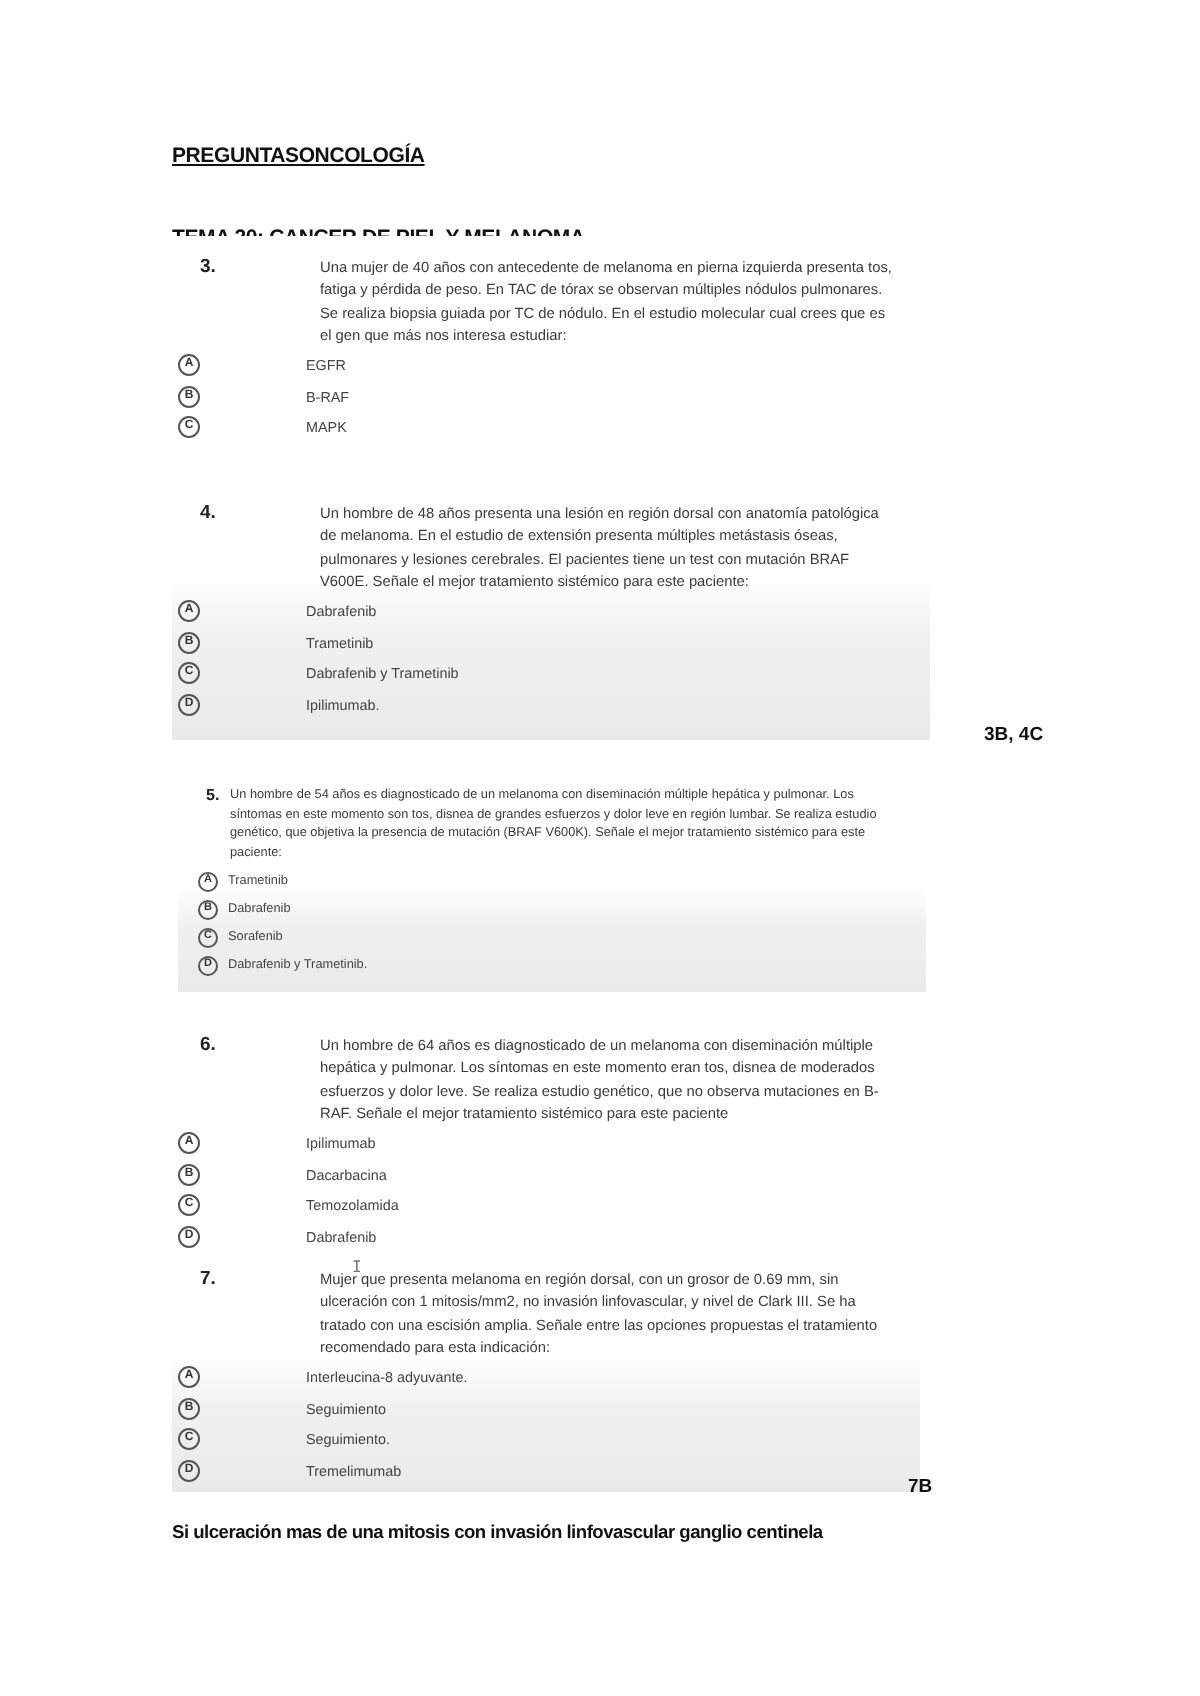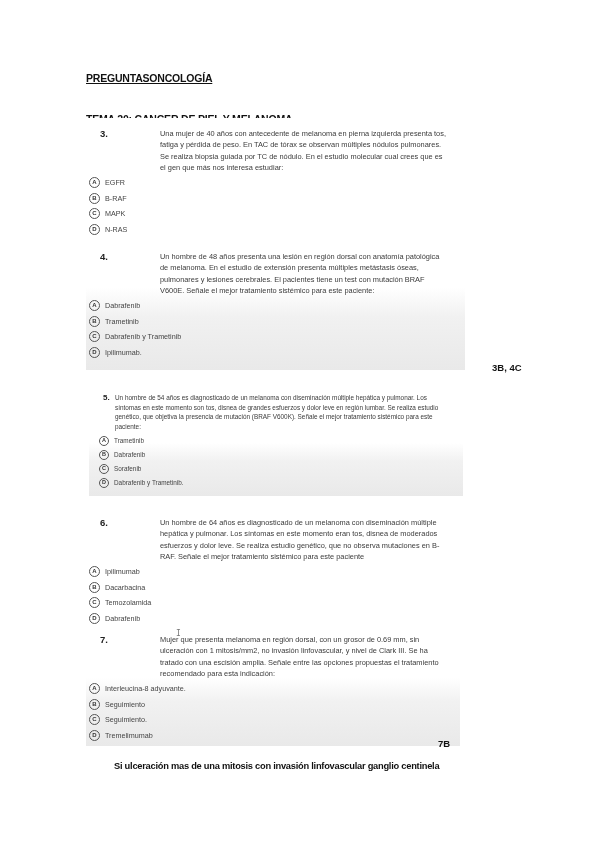--- a/index.html
+++ b/index.html
@@ -80,51 +80,50 @@
       justify-content: center;
       font-weight: bold;
       color: #333;
       box-sizing: border-box;
     }
 
     
     .sz-l { font-size: 7.4px; line-height: 11.3px; }
     .sz-l .q-num { font-size: 9.5px; width: 15px; padding-left: 14px; }
     .sz-l .options { padding-left: 2px; }
-    .sz-l .option { height: 15.5px; font-size: 7.2px; }
+    .sz-l .option { height: 15.5px; font-size: 7.2px; gap: 48px; }
     .sz-l .opt-circle { width: 11px; height: 11px; font-size: 6px; margin-right: 5px; margin-left: 1px; }
     .sz-l .q-text { padding-right: 18px; margin-left: 45px; }
 
     .sz-s { font-size: 6.4px; line-height: 9.7px; }
     .sz-s .q-num { font-size: 8px; width: 12px; padding-left: 14px; }
     .sz-s .options { padding-left: 22px; }
     .sz-s .option { height: 14px; font-size: 6.4px; }
     .sz-s .opt-circle { width: 10px; height: 10px; font-size: 5.5px; margin-right: 5px; }
     .sz-s .q-text { padding-right: 20px; }
 
     .answer-note {
       position: absolute;
       font-family: "Liberation Sans", sans-serif;
       font-weight: bold;
       font-size: 9.5px;
       color: #111;
     }
     .answer-note.a1 { left: 466px; top: 362px; padding-left: 26px; }
-    .answer-note.a2 { left: 438px; top: 738px; }
+    .answer-note.a2 { left: 454px; top: 738px; }
 
     .footnote {
       position: absolute;
       left: 86px;
       top: 761px;
       font-family: "Liberation Sans", sans-serif;
       font-weight: bold;
       font-size: 9.3px;
       color: #111;
       letter-spacing: -0.25px;
-      margin-left: 28px;
     }
     .cursor-mark {
       position: absolute;
       font-family: "DejaVu Sans Mono", monospace;
       font-size: 8px;
       color: #777;
     }
   </style>
 </head>
 <body>
@@ -146,24 +145,20 @@
         <span>EGFR</span>
       </div>
       <div class="option">
         <span class="opt-circle">B</span>
         <span>B-RAF</span>
       </div>
       <div class="option">
         <span class="opt-circle">C</span>
         <span>MAPK</span>
       </div>
-      <div class="option">
-        <span class="opt-circle">D</span>
-        <span>N-RAS</span>
-      </div>
     </div>
   </div>
 
   <div class="question sz-l" style="top:133px;">
     <div class="q-row">
       <span class="q-num">4.</span>
       <span class="q-text">Un hombre de 48 años presenta una lesión en región dorsal con anatomía patológica de melanoma. En el estudio de extensión presenta múltiples metástasis óseas, pulmonares y lesiones cerebrales. El pacientes tiene un test con mutación BRAF V600E. Señale el mejor tratamiento sistémico para este paciente:</span>
     </div>
     <div class="options">
       <div class="option">

